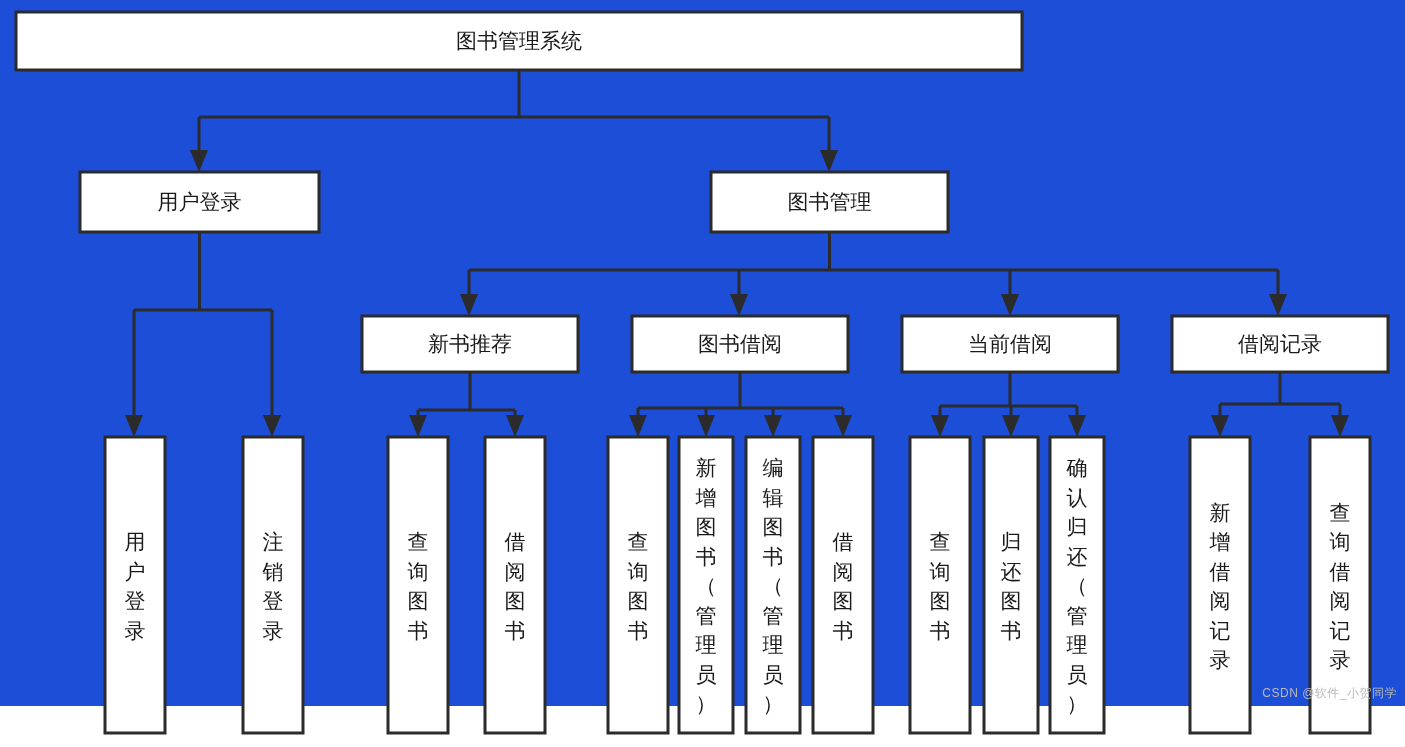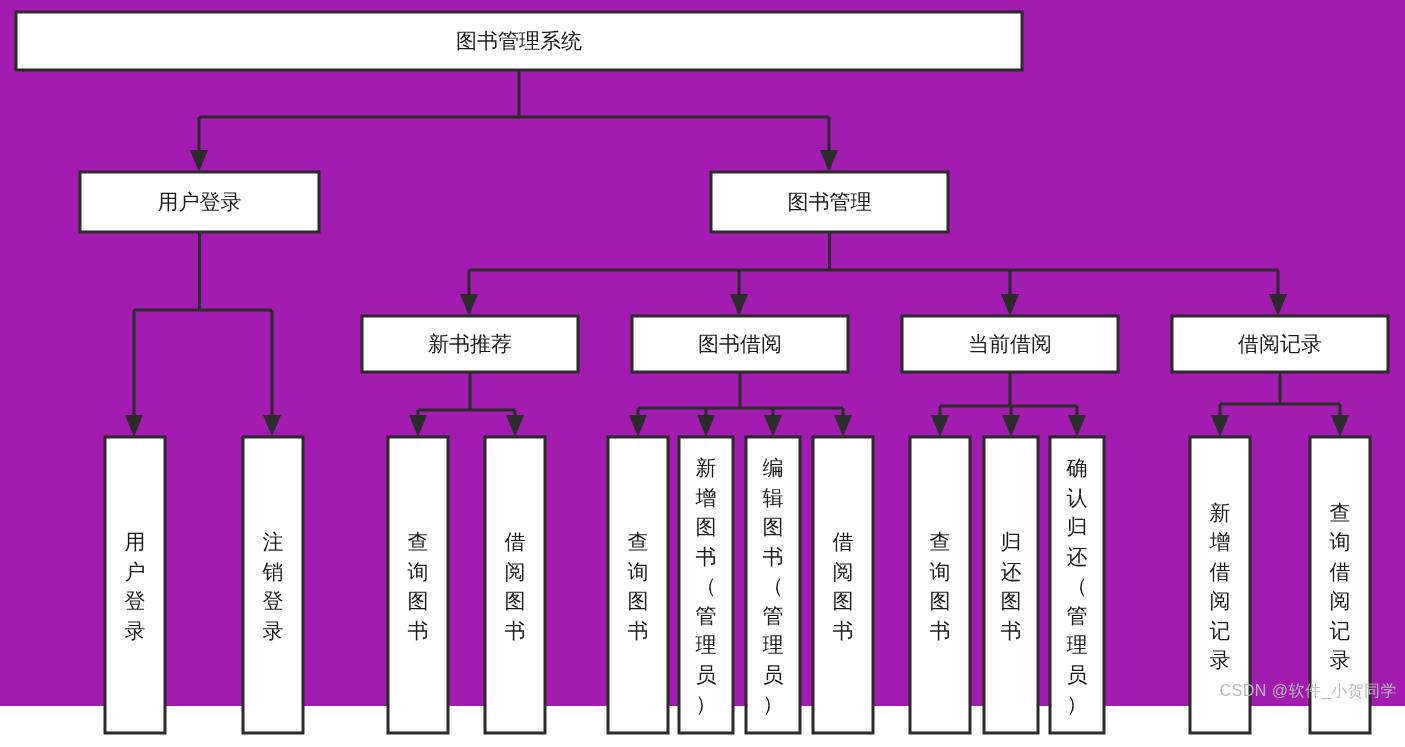--- a/index.html
+++ b/index.html
@@ -1,24 +1,24 @@
 <!DOCTYPE html>
 <html><head>
 <meta charset="utf-8">
 <style>
   html,body{margin:0;padding:0;background:#ffffff;}
   body{width:1405px;height:747px;font-family:"Liberation Sans","DejaVu Sans",sans-serif;overflow:hidden;}
-  #diagram-root{position:relative;width:1405px;height:706px;background:#a21caf;}
+  #diagram-root{position:relative;width:1405px;height:706px;background:#1d4ed8;}
   svg{position:absolute;top:0;left:0;}
   .node-box{fill:#ffffff;stroke:#2b2b2b;stroke-width:3;}
   .edge{stroke:#2b2b2b;stroke-width:3;fill:none;}
   .arrow-head{fill:#2b2b2b;stroke:none;}
   .node-label{font-family:"Liberation Sans","DejaVu Sans",sans-serif;fill:#1a1a1a;font-size:21px;text-anchor:middle;dominant-baseline:middle;}
   .node-label-v{font-family:"Liberation Sans","DejaVu Sans",sans-serif;fill:#1a1a1a;font-size:21px;text-anchor:middle;}
-  .watermark{position:absolute;right:8px;bottom:4px;font-size:16px;color:#b9b9b9;font-family:"Liberation Sans","DejaVu Sans",sans-serif;letter-spacing:0.5px;white-space:nowrap;}
+  .watermark{position:absolute;right:8px;bottom:4px;font-size:12px;color:#b9b9b9;font-family:"Liberation Sans","DejaVu Sans",sans-serif;letter-spacing:0.5px;white-space:nowrap;}
 </style>
 </head>
 <body>
 
 <div id="diagram-root">
   <svg id="chart-svg" width="1405" height="747" viewBox="0 0 1405 747">
       <g class="node-group">
         <rect x="16" y="12" width="1006" height="58" class="node-box"></rect>
         <text x="519" y="42" class="node-label">图书管理系统</text>
       </g>

